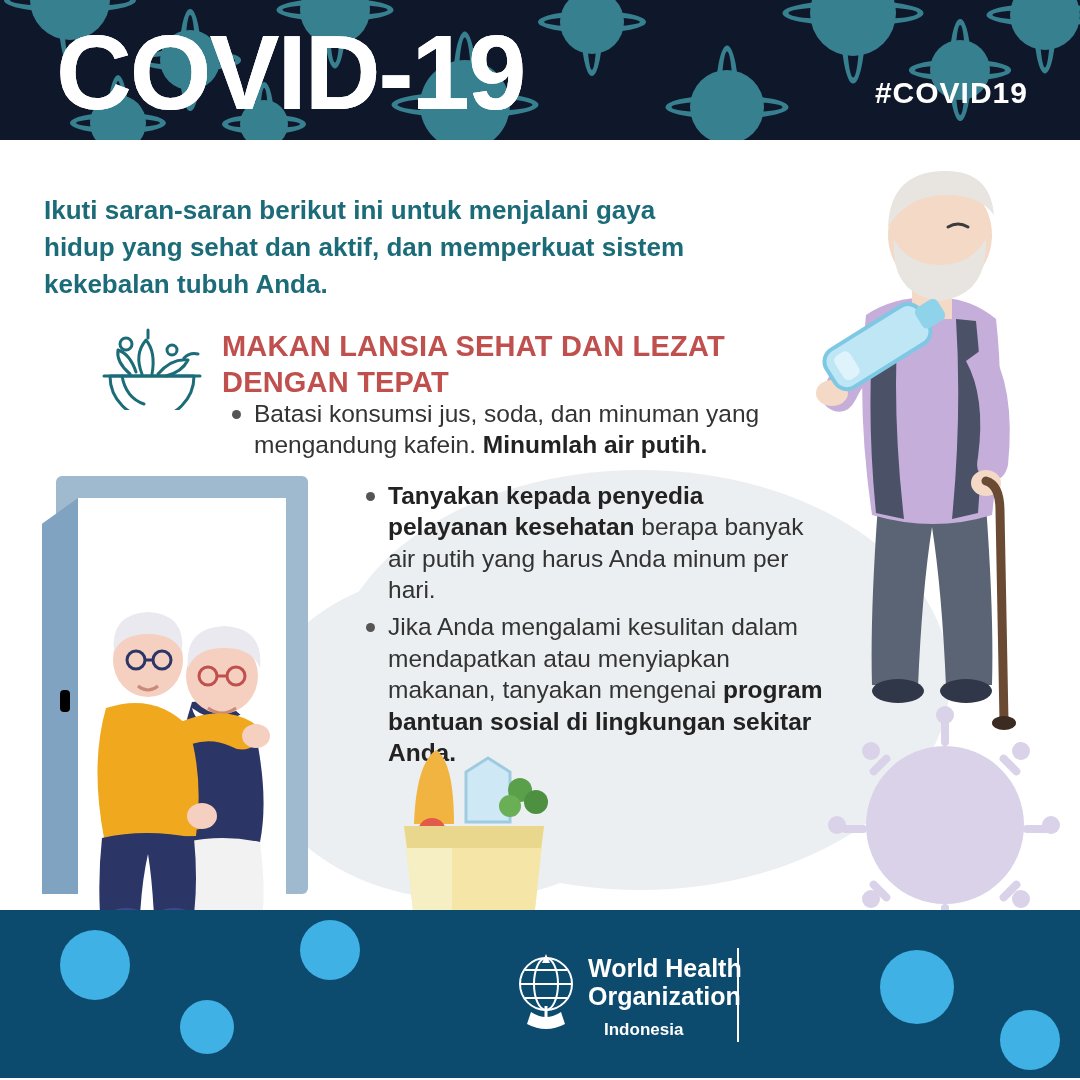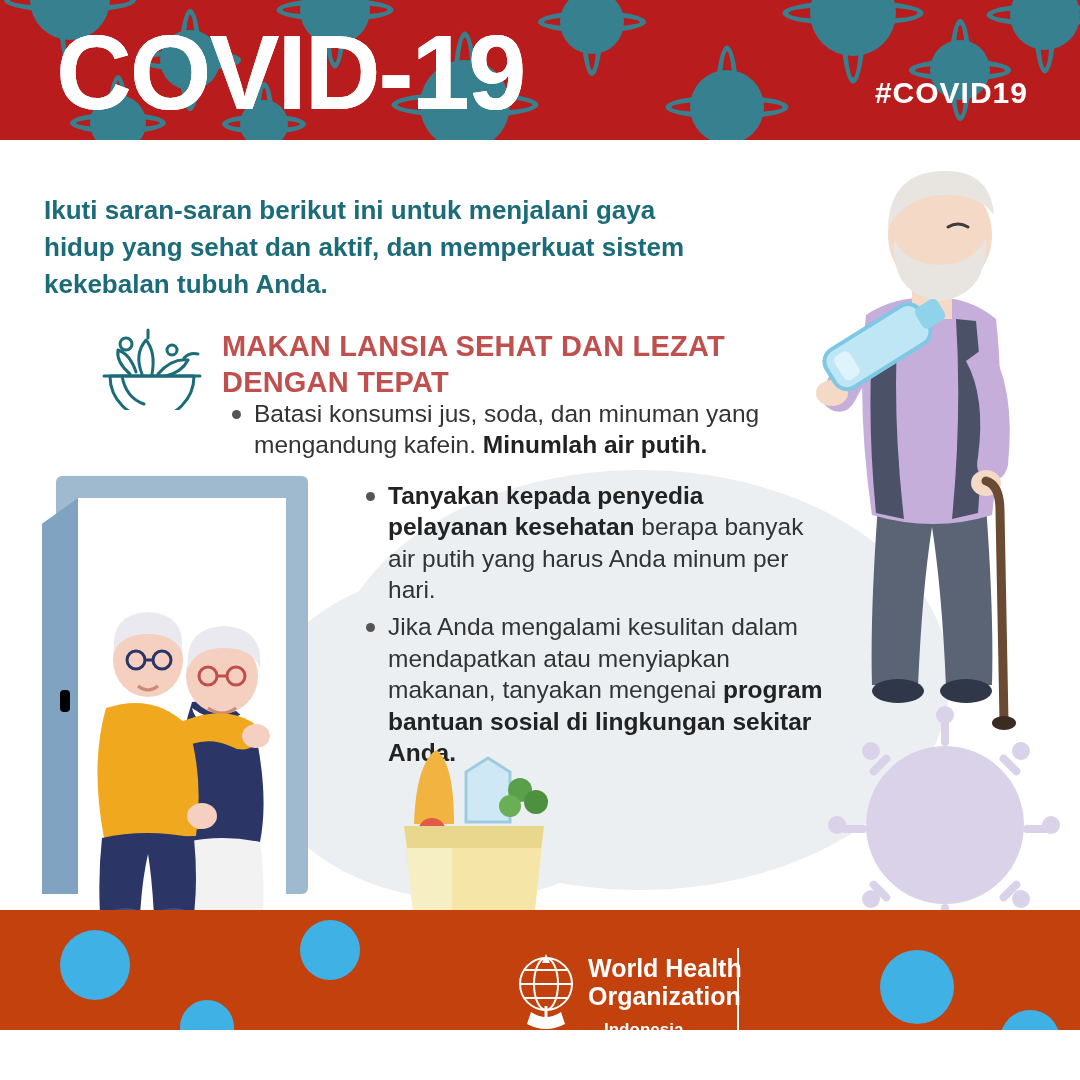--- a/index.html
+++ b/index.html
@@ -9,21 +9,21 @@
     background: #ffffff;
     position: relative;
     overflow: hidden;
   }
 
   
   .banner {
     position: absolute;
     left: 0; top: 0;
     width: 1080px; height: 140px;
-    background: #b91c1c;
+    background: #0f172a;
     overflow: hidden;
   }
   .banner-virus {
     position: absolute;
     border-radius: 50%;
     background: #37808f;
   }
   .banner-virus::before, .banner-virus::after {
     content: "";
     position: absolute;
@@ -158,22 +158,22 @@
   }
   .bullets b { font-weight: bold; color: #222222; }
 
   
   .illus { position: absolute; }
 
   
   .footer {
     position: absolute;
     left: 0; top: 910px;
-    width: 1080px; height: 120px;
-    background: #c2410c;
+    width: 1080px; height: 168px;
+    background: #0c4a6e;
     overflow: hidden;
   }
   .footer-virus {
     position: absolute;
     border-radius: 50%;
     background: #3fb1e5;
   }
   .who-logo {
     position: absolute;
     left: 515px; top: 40px;

